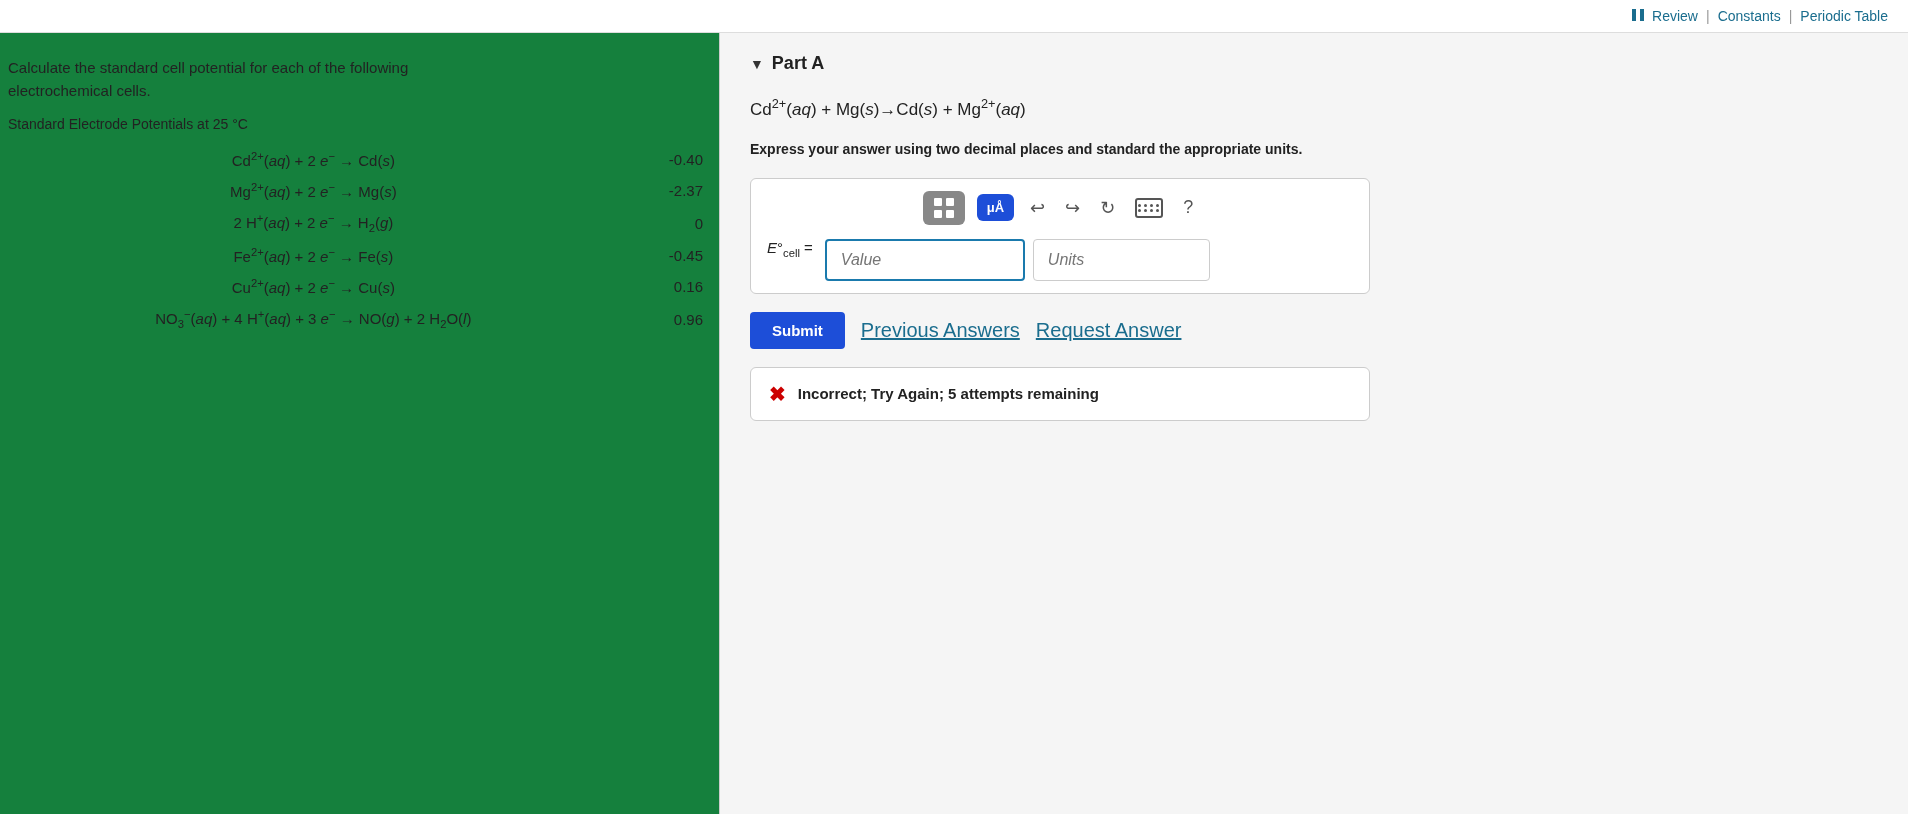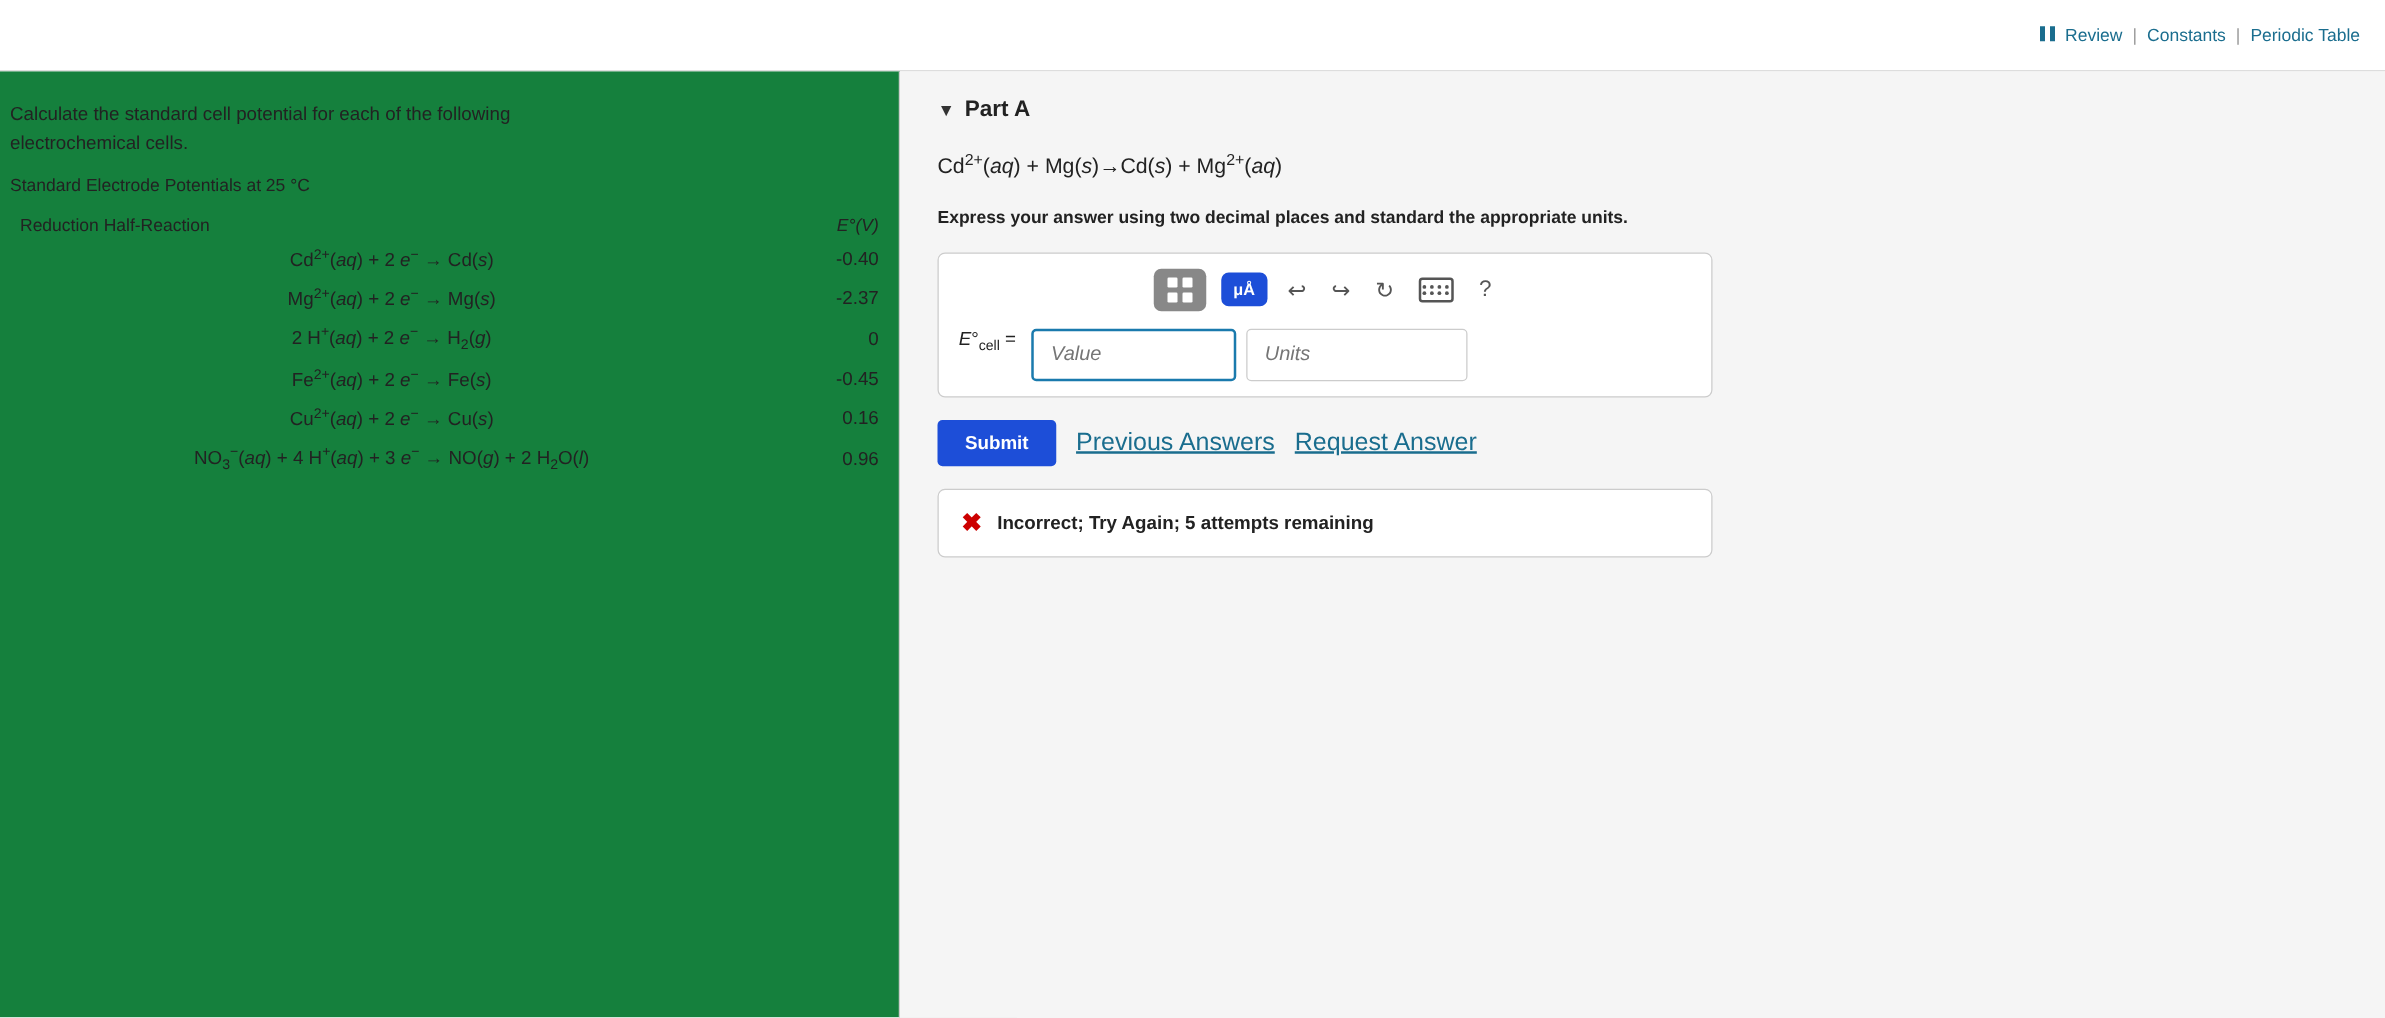--- a/index.html
+++ b/index.html
@@ -7,21 +7,21 @@
       font-family: Arial, sans-serif;
       background: #f0f0f0;
       display: flex;
       flex-direction: column;
       height: 814px;
       overflow: hidden;
     }
     .top-bar {
       background: white;
       border-bottom: 1px solid #ddd;
-      padding: 20px 20px;
+      padding: 8px 20px;
       display: flex;
       justify-content: flex-end;
       align-items: center;
       gap: 8px;
       font-size: 14px;
       color: #1a6d8e;
     }
     .top-bar .separator { color: #999; }
     .top-bar a {
       color: #1a6d8e;
@@ -195,21 +195,21 @@
       white-space: nowrap;
       margin-right: 4px;
     }
     .value-input {
       border: 2px solid #1a7aad;
       border-radius: 4px;
       padding: 10px 14px;
       font-size: 16px;
       color: #999;
       font-style: italic;
-      width: 164px;
+      width: 200px;
       outline: none;
     }
     .units-input {
       border: 1px solid #ccc;
       border-radius: 4px;
       padding: 10px 14px;
       font-size: 16px;
       color: #999;
       font-style: italic;
       width: 177px;
@@ -284,24 +284,20 @@
 
   <div class="left-panel">
     <p class="intro-text">
       <span>Calculate the standard cell potential for each of the following</span><br>
       <span>electrochemical cells.</span>
     </p>
     <p class="table-title">Standard Electrode Potentials at 25 °C</p>
 
     <table class="reaction-table">
       <tbody>
-          <tr class="header-row">
-        <td>Reduction Half-Reaction</td>
-        <td><em>E</em>°(V)</td>
-      </tr>
 
       <tr class="data-row">
         <td>
           Cd<sup>2+</sup>(<i>aq</i>) + 2 <i>e</i><sup>−</sup> → Cd(<i>s</i>)
         </td>
         <td>-0.40</td>
       </tr>
 
       <tr class="data-row">
         <td>

